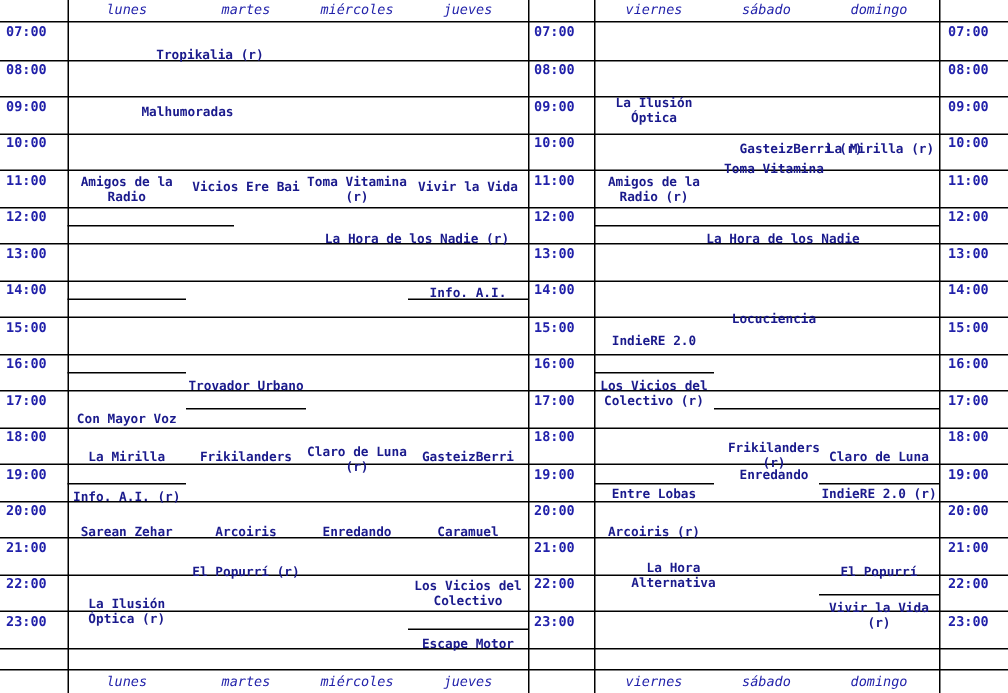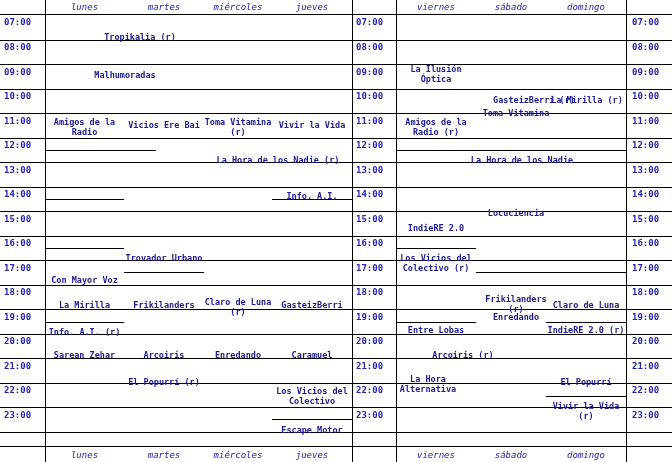--- a/index.html
+++ b/index.html
@@ -184,21 +184,22 @@
   <div class="show" style="left:272px;top:300px;width:80px;">GasteizBerri</div>
   <div class="show" style="left:476px;top:312px;width:80px;">Enredando</div>
   <div class="show" style="left:546px;top:300px;width:80px;">Claro de Luna</div>
   <div class="show" style="left:45px;top:327px;width:79px;">Info. A.I. (r)</div>
   <div class="show" style="left:396px;top:325px;width:80px;">Entre Lobas</div>
   <div class="show" style="left:546px;top:325px;width:80px;">IndieRE 2.0 (r)</div>
   <div class="show" style="left:45px;top:350px;width:79px;">Sarean Zehar</div>
   <div class="show" style="left:124px;top:350px;width:80px;">Arcoiris</div>
   <div class="show" style="left:204px;top:350px;width:68px;">Enredando</div>
   <div class="show" style="left:272px;top:350px;width:80px;">Caramuel</div>
-  <div class="show" style="left:396px;top:350px;width:80px;padding-left:27px;">Arcoiris (r)</div>
+  <div class="show" style="left:396px;top:350px;width:80px;">Arcoiris (r)</div>
   <div class="show" style="left:124px;top:377px;width:80px;">El Popurrí (r)</div>
   <div class="show" style="left:272px;top:386px;width:80px;">Los Vicios del Colectivo</div>
-  <div class="show" style="left:388px;top:374px;width:80px;">La Hora Alternativa</div>
+  <div class="show" style="left:409px;top:374px;width:80px;">La Hora Alternativa</div>
   <div class="show" style="left:546px;top:377px;width:80px;">El Popurrí</div>
+  <div class="show" style="left:45px;top:398px;width:79px;">La Ilusión Óptica (r)</div>
   <div class="show" style="left:546px;top:401px;width:80px;">Vivir la Vida (r)</div>
   <div class="show" style="left:272px;top:425px;width:80px;">Escape Motor</div>
 
 </div>
 
 </body></html>

